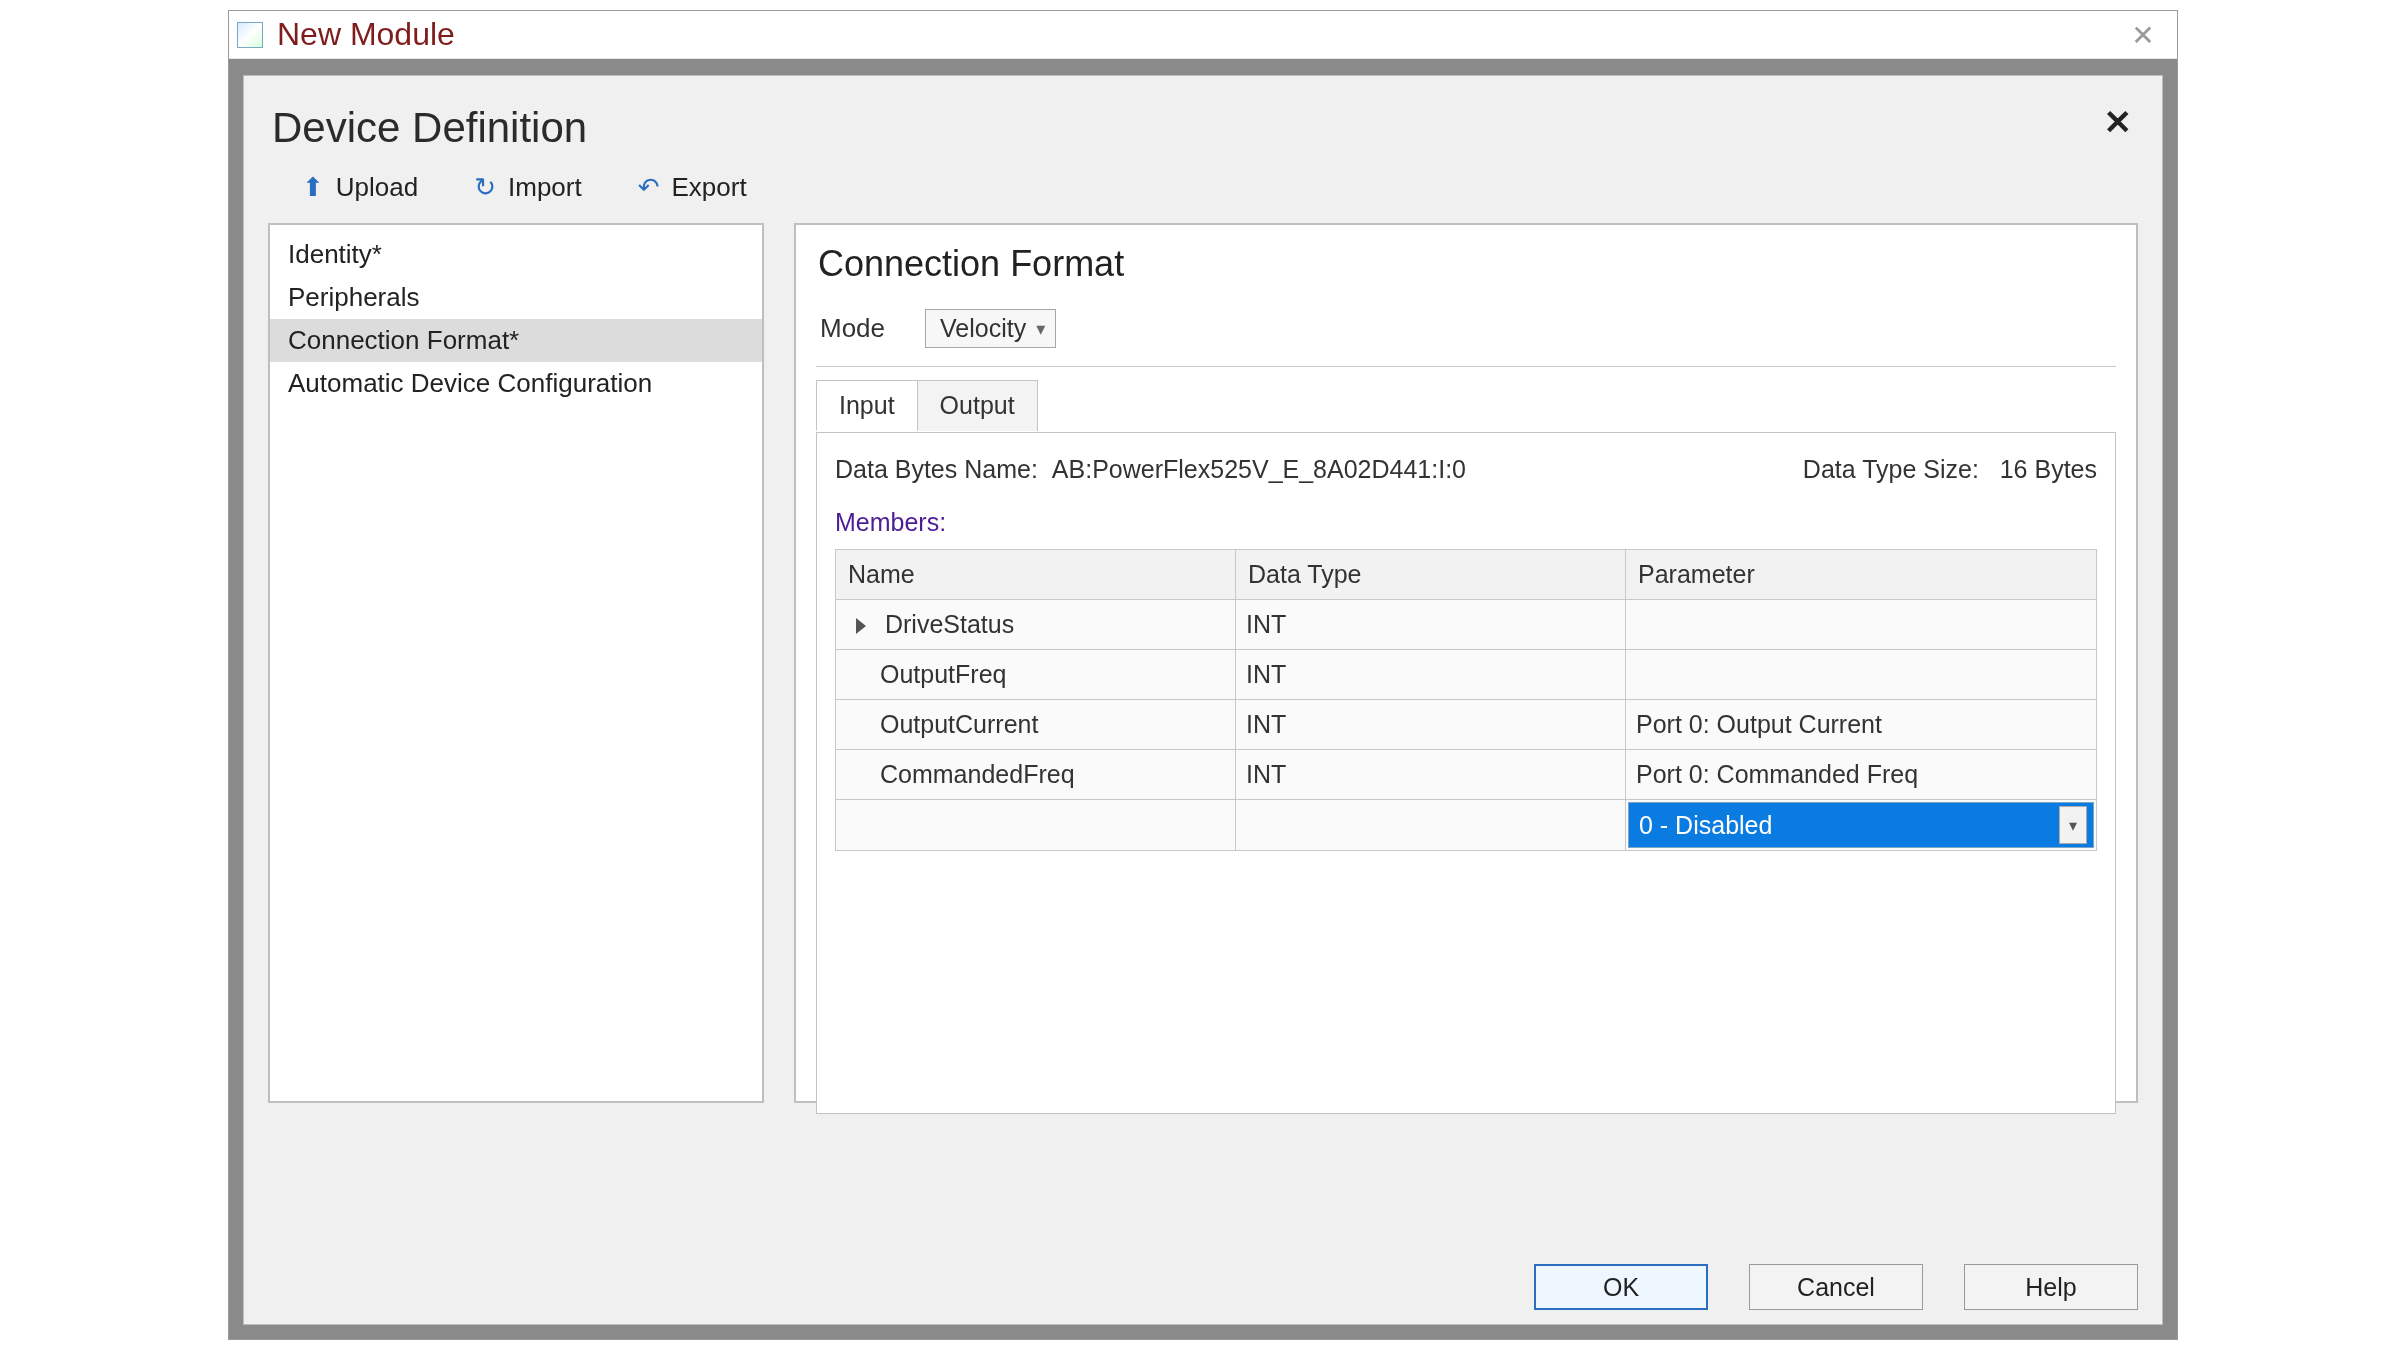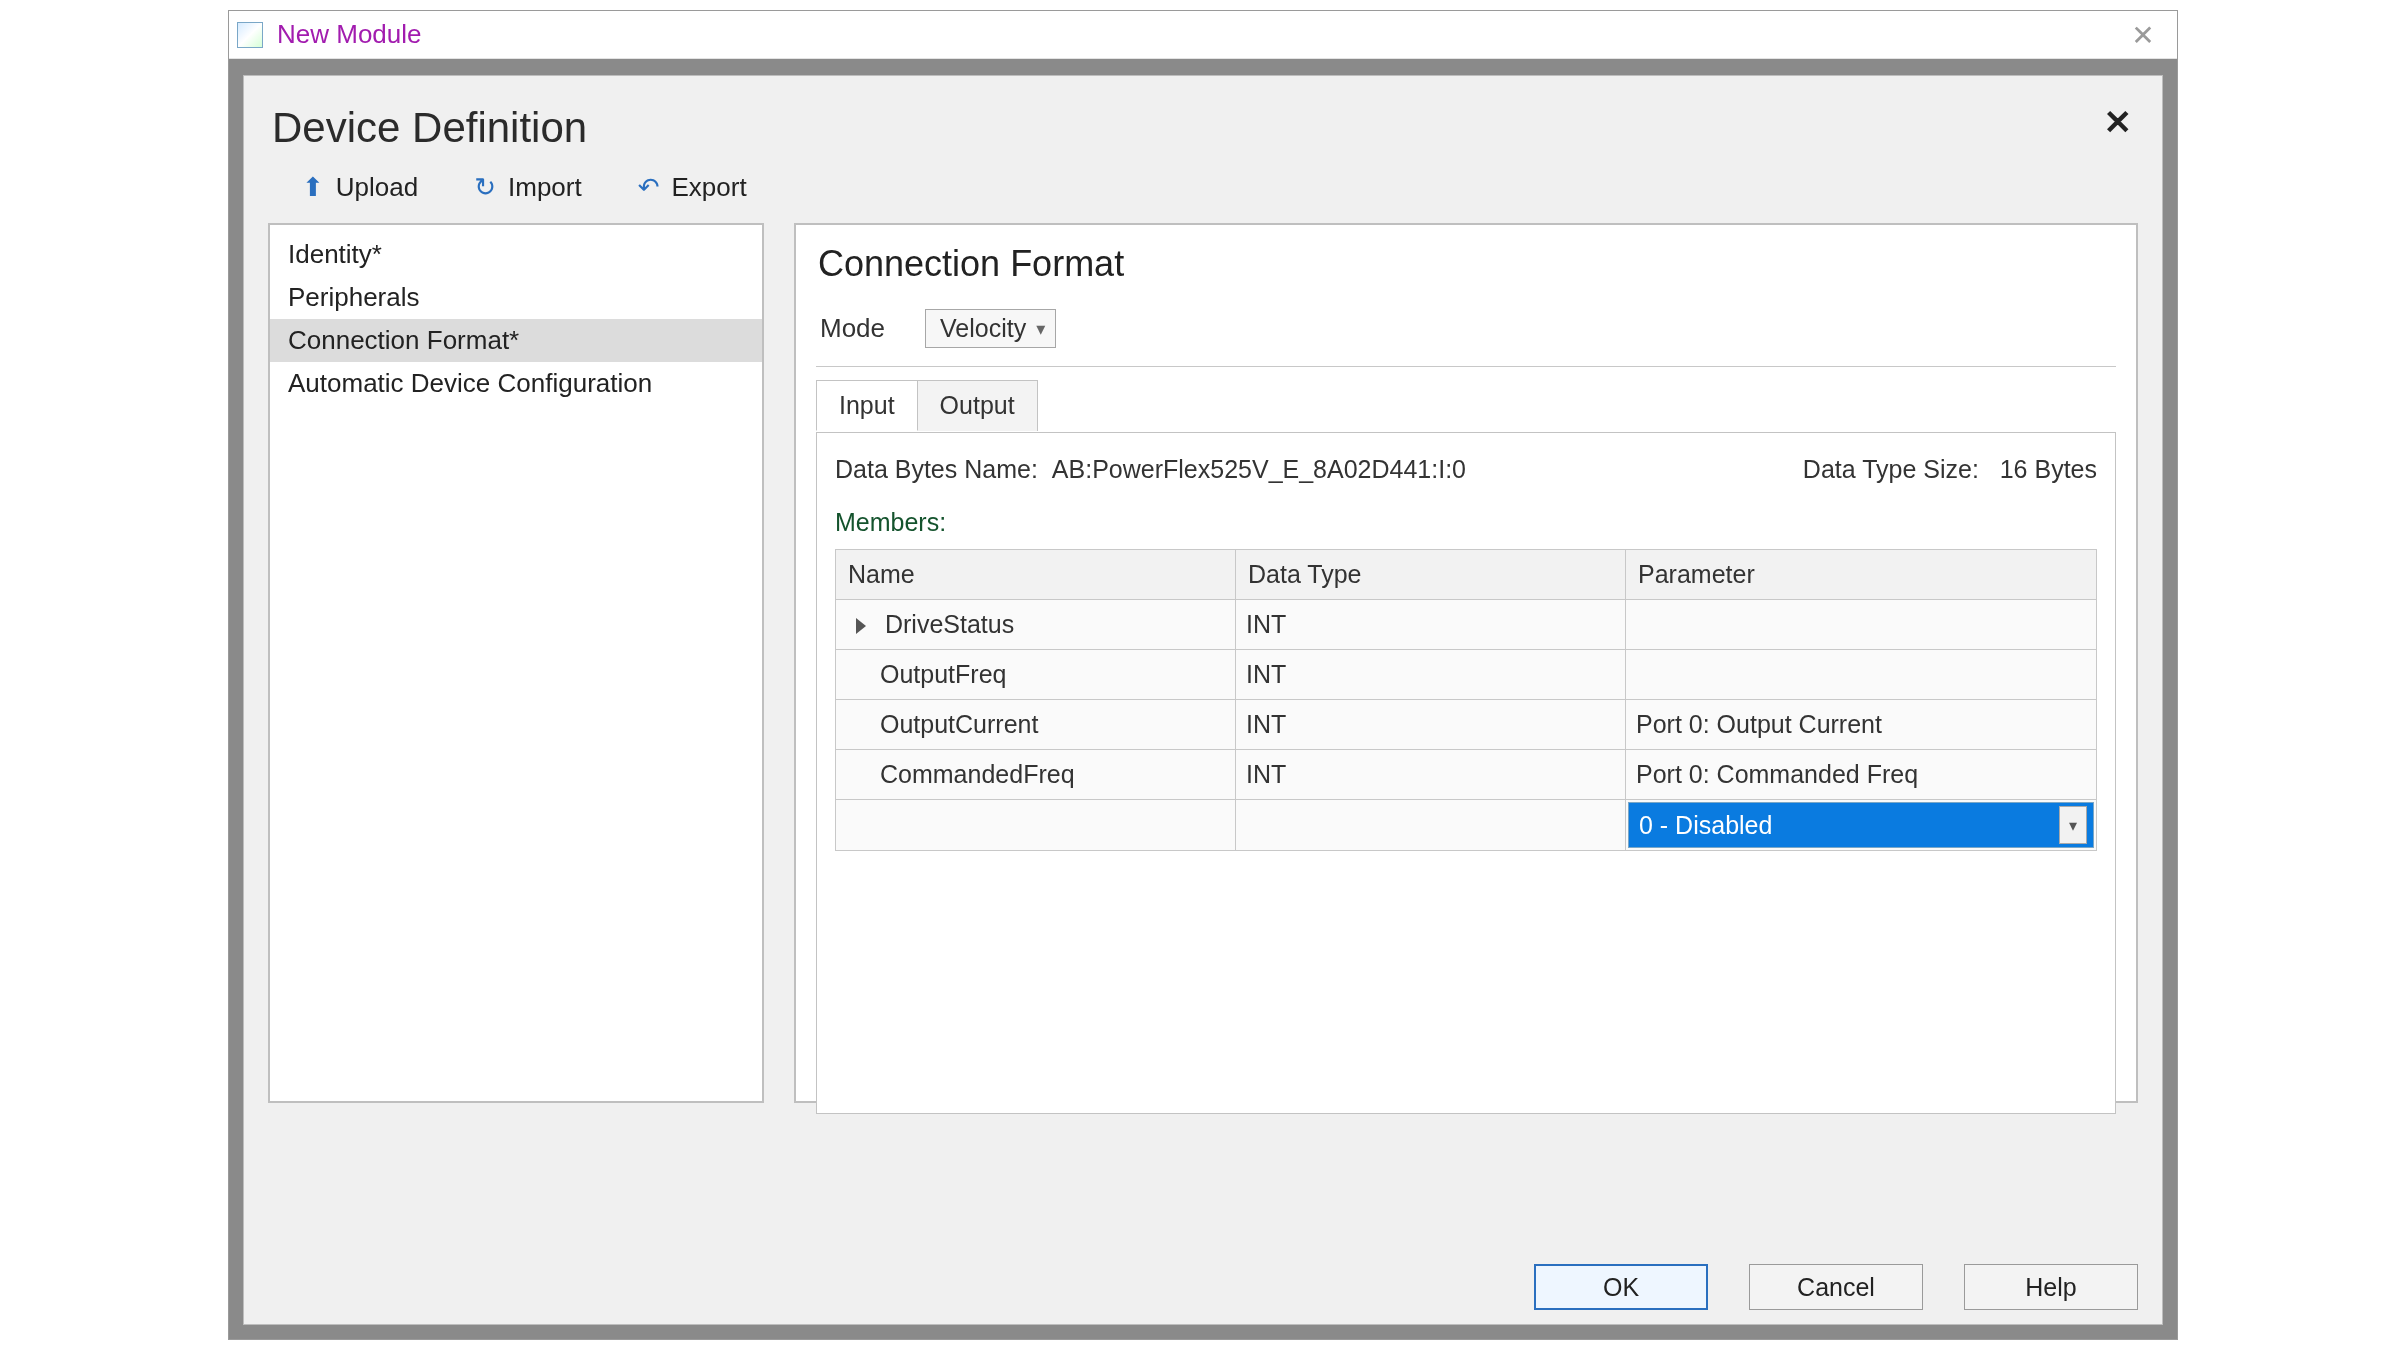--- a/index.html
+++ b/index.html
@@ -32,22 +32,22 @@
     border-bottom: 1px solid #e3e3e3;
     position: relative;
   }
   .titlebar .app-icon {
     width: 26px; height: 26px;
     border: 1px solid #7aa7c7;
     background: linear-gradient(135deg, #d6ebff 0%, #ffffff 50%, #d6ffd6 100%);
     margin-right: 14px;
   }
   .titlebar .title-text {
-    font-size: 26px;
-    color: #a21caf;
+    font-size: 32px;
+    color: #7f1d1d;
   }
   .titlebar .close-x {
     position: absolute;
     right: 14px; top: 6px;
     width: 40px; height: 36px;
     display: flex; align-items: center; justify-content: center;
     color: #9a9a9a;
     font-size: 28px;
   }
   .window-body {
@@ -169,21 +169,21 @@
   .tab-content {
     padding: 22px 18px 10px 18px;
   }
   .dtline {
     display: flex; justify-content: space-between;
     font-size: 25px; color: #333;
     margin-bottom: 24px;
   }
   .dtline .left { display: flex; gap: 14px; }
   .members-label {
-    font-size: 25px; color: #14532d; margin-bottom: 12px;
+    font-size: 25px; color: #4c1d95; margin-bottom: 12px;
   }
   .grid {
     border: 1px solid #bcbcbc;
     width: 100%;
     border-collapse: collapse;
   }
   .grid th, .grid td {
     border: 1px solid #c8c8c8;
     font-size: 25px;
     text-align: left;

